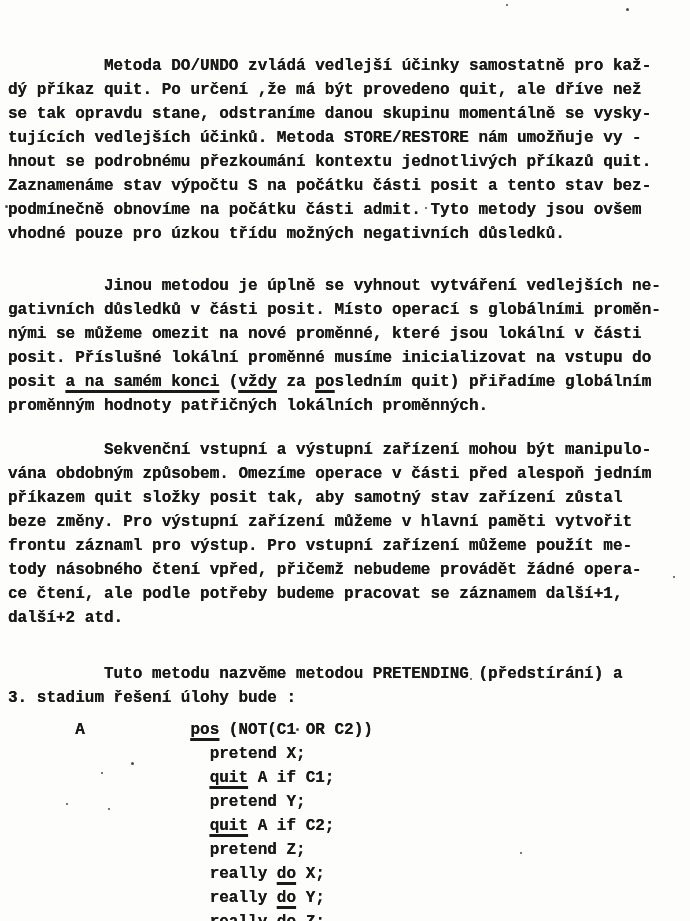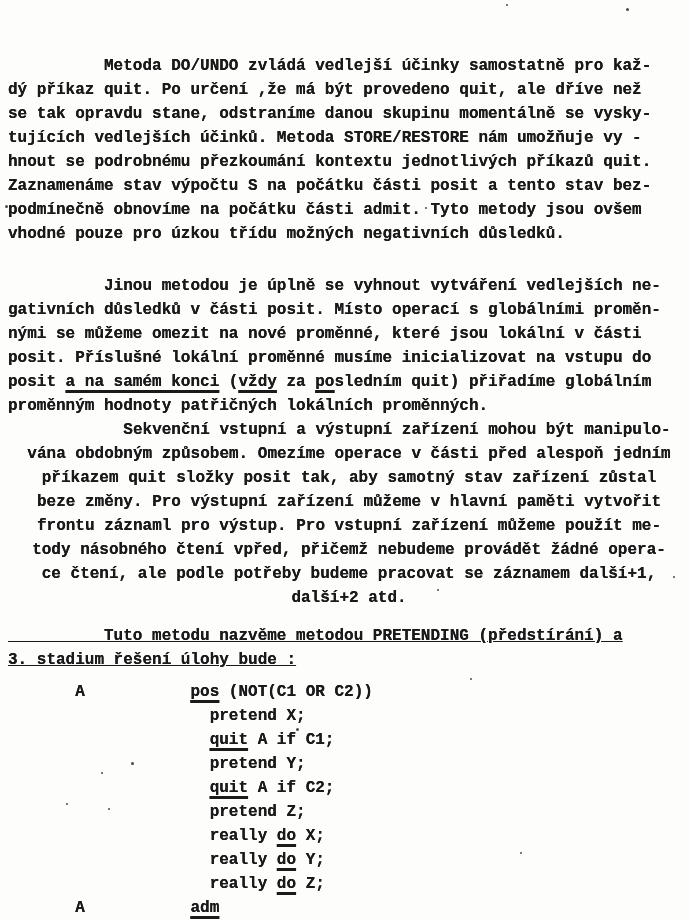--- a/index.html
+++ b/index.html
@@ -23,22 +23,22 @@
     font-size: 16px;
     line-height: 24px;
     letter-spacing: 0;
     padding: 6px 0 0 8px;
     box-sizing: border-box;
     white-space: pre;
     text-shadow: 0 0 0.5px currentColor;
   }
   .block { margin: 0; }
   .block:nth-child(2) { margin-top: 28px; }
-  .block:nth-child(3) { margin-top: 0; text-align: center; }
-  .block:nth-child(4) { margin-top: 14px; text-decoration: underline; }
+  .block:nth-child(3) { margin-top: 20px; }
+  .block:nth-child(4) { margin-top: 32px; }
   .block:nth-child(5) { margin-top: 8px; }
   .line { height: 24px; }
   .u {
     text-decoration: underline;
     text-decoration-thickness: 2.5px;
     text-underline-offset: 4px;
   }
   .speck {
     position: absolute;
     background: #2a2a2a;

